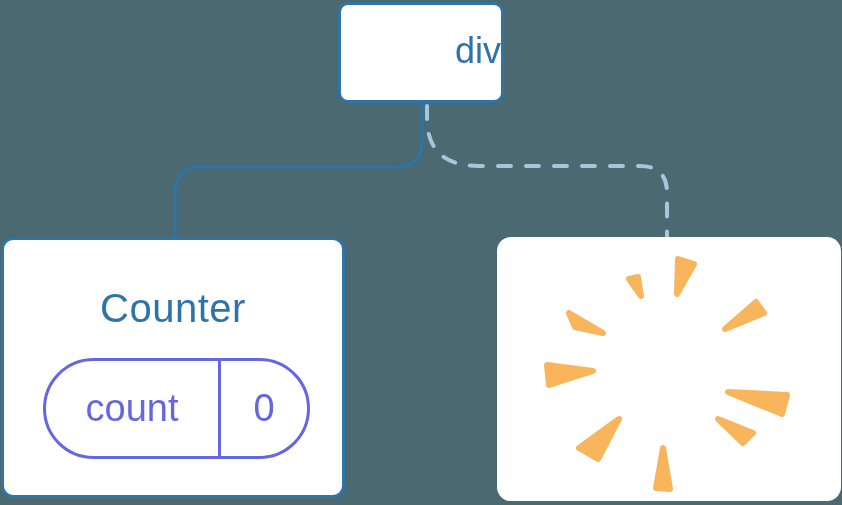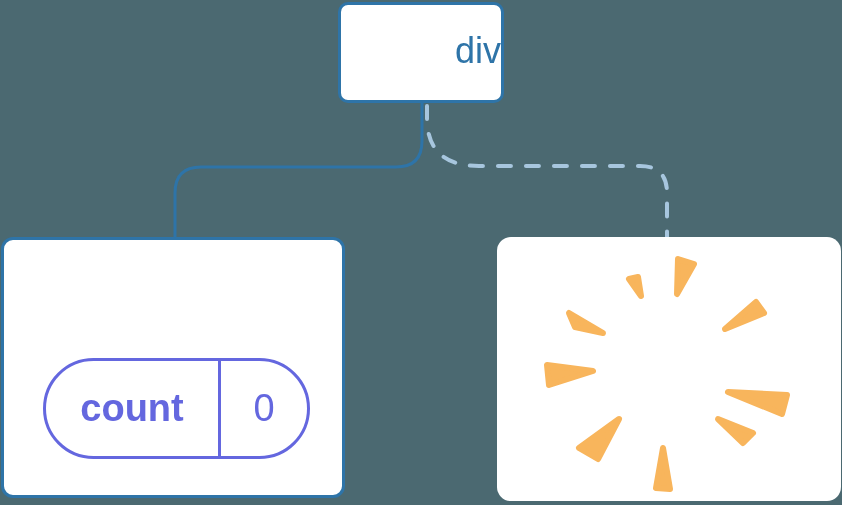--- a/index.html
+++ b/index.html
@@ -86,21 +86,20 @@
     box-sizing: border-box;
     color: var(--state-purple, #6467df);
     font-size: 38px;
   }
   .pill-key {
     width: 172px;
     display: flex;
     align-items: center;
     justify-content: center;
     border-right: 3px solid var(--state-purple, #6467df);
-    font-weight: bold;
   }
   .pill-value {
     flex: 1;
     display: flex;
     align-items: center;
     justify-content: center;
   }
   .node-removed {
     left: 497px;
     top: 237px;
@@ -130,20 +129,21 @@
   <svg class="edges" viewBox="0 0 842 505" xmlns="http://www.w3.org/2000/svg">
     <path class="edge-solid" d="M 422 103 L 422 141 Q 422 167 396 167 L 201 167 Q 175 167 175 193 L 175 240"></path>
     <path class="edge-dashed" d="M 427 106 L 427 118 Q 427 166 479 166 L 640 166 Q 667 166 667 193 L 667 240"></path>
   </svg>
 
   <div class="node node-root">
     <span class="node-label">div</span>
   </div>
 
   <div class="node node-counter">
+    <div class="node-title">Counter</div>
     <div class="state-pill">
       <span class="pill-key">count</span>
       <span class="pill-value">0</span>
     </div>
   </div>
 
   <div class="node node-removed">
     <svg class="poof" viewBox="0 0 344 262" xmlns="http://www.w3.org/2000/svg">
       <polygon points="180,56 181,21 197,26"></polygon>
       <polygon points="144,58 132,41 141,39"></polygon>

